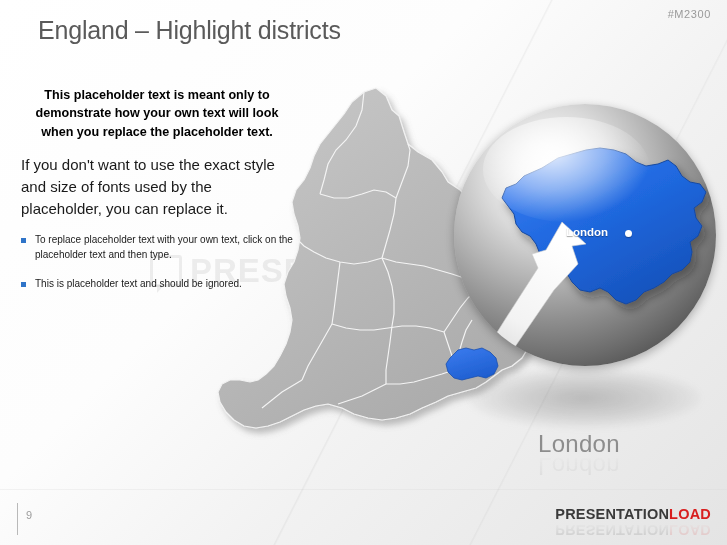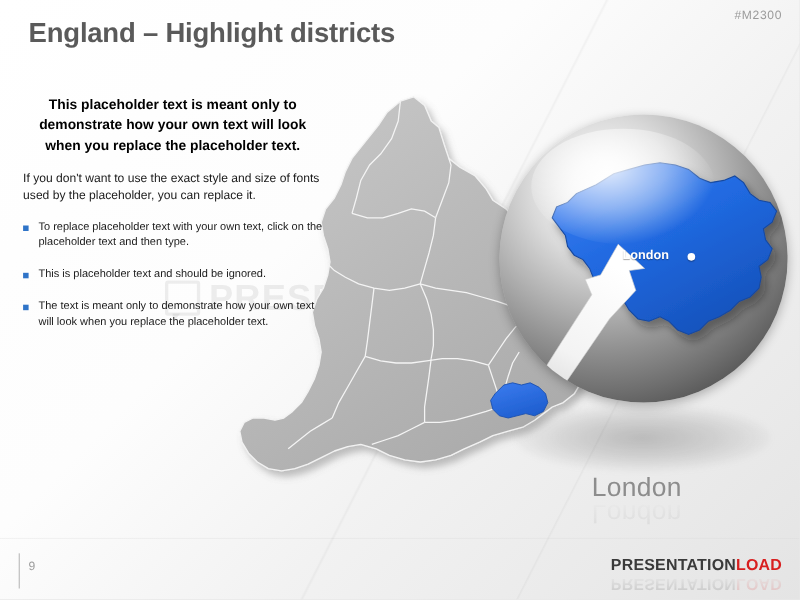--- a/index.html
+++ b/index.html
@@ -21,38 +21,38 @@
   .diag{
     position:absolute;left:-10%;top:-10%;width:130%;height:130%;
     background:
       linear-gradient(117deg,rgba(0,0,0,0) 49.85%,rgba(0,0,0,0.045) 49.95%,rgba(0,0,0,0) 50.1%),
       linear-gradient(117deg,rgba(0,0,0,0) 64.85%,rgba(0,0,0,0.035) 64.95%,rgba(0,0,0,0) 65.1%);
     pointer-events:none;
   }
 
   
   .title{
-    position:absolute;left:26px;top:16px;
-    font-size:25px;font-weight:bold;color:#5a5a5a;letter-spacing:-0.2px;
+    position:absolute;left:38px;top:16px;
+    font-size:25px;font-weight:normal;color:#5a5a5a;letter-spacing:-0.2px;
     white-space:nowrap;
   }
   .code{
     position:absolute;right:16px;top:8px;
     font-size:11px;color:#9a9a9a;letter-spacing:0.6px;
   }
 
   
   .textcol{position:absolute;left:21px;top:86px;width:272px;}
   .lead{
     font-size:12.6px;font-weight:bold;color:#000;line-height:1.45;
     margin:0 0 13px 0;
     text-align:center;
   }
   .para{
-    font-size:11px;color:#1a1a1a;line-height:1.46;margin:0 0 14px 0;
+    font-size:15px;color:#1a1a1a;line-height:1.46;margin:0 0 14px 0;
   }
   ul.bullets{list-style:none;margin:0;padding:0;}
   ul.bullets li{
     position:relative;padding-left:14px;margin-bottom:14px;
     font-size:10px;color:#1a1a1a;line-height:1.46;
   }
   ul.bullets li .sq{
     position:absolute;left:0;top:5px;width:5px;height:5px;background:#2f74c8;
   }
 
@@ -297,24 +297,20 @@
     <p class="para">If you don't want to use the exact style and size of fonts used by the placeholder, you can replace it.</p>
     <ul class="bullets">
       <li>
         <span class="sq"></span>
         <span>To replace placeholder text with your own text, click on the placeholder text and then type.</span>
       </li>
       <li>
         <span class="sq"></span>
         <span>This is placeholder text and should be ignored.</span>
       </li>
-      <li>
-        <span class="sq"></span>
-        <span>The text is meant only to demonstrate how your own text will look when you replace the placeholder text.</span>
-      </li>
     </ul>
   </div>
 
   <div class="footer-rule"></div>
   <div class="pagebar"></div>
   <div class="pagenum">9</div>
 
   <div class="logo">
     <span class="l1">PRESENTATION</span><span class="l2">LOAD</span>
   </div>

